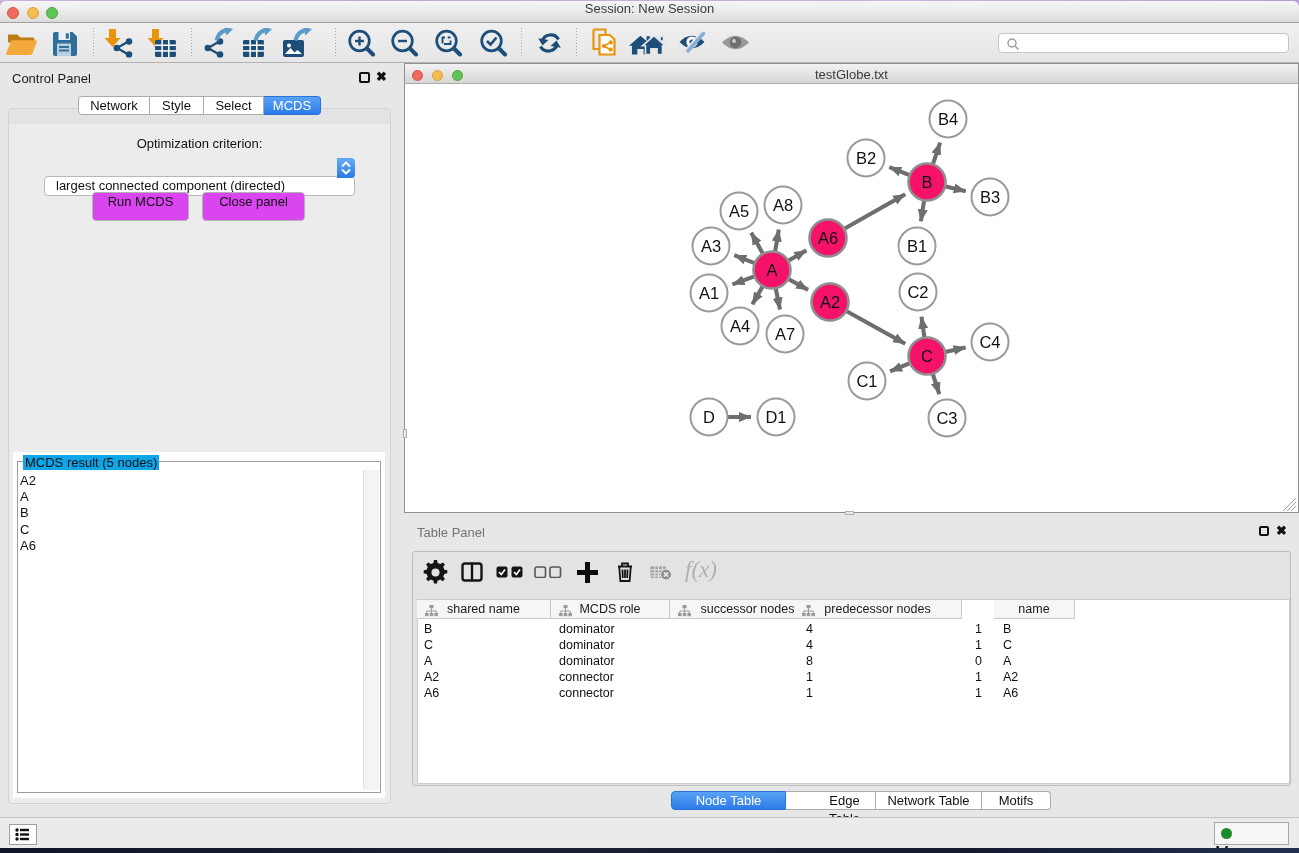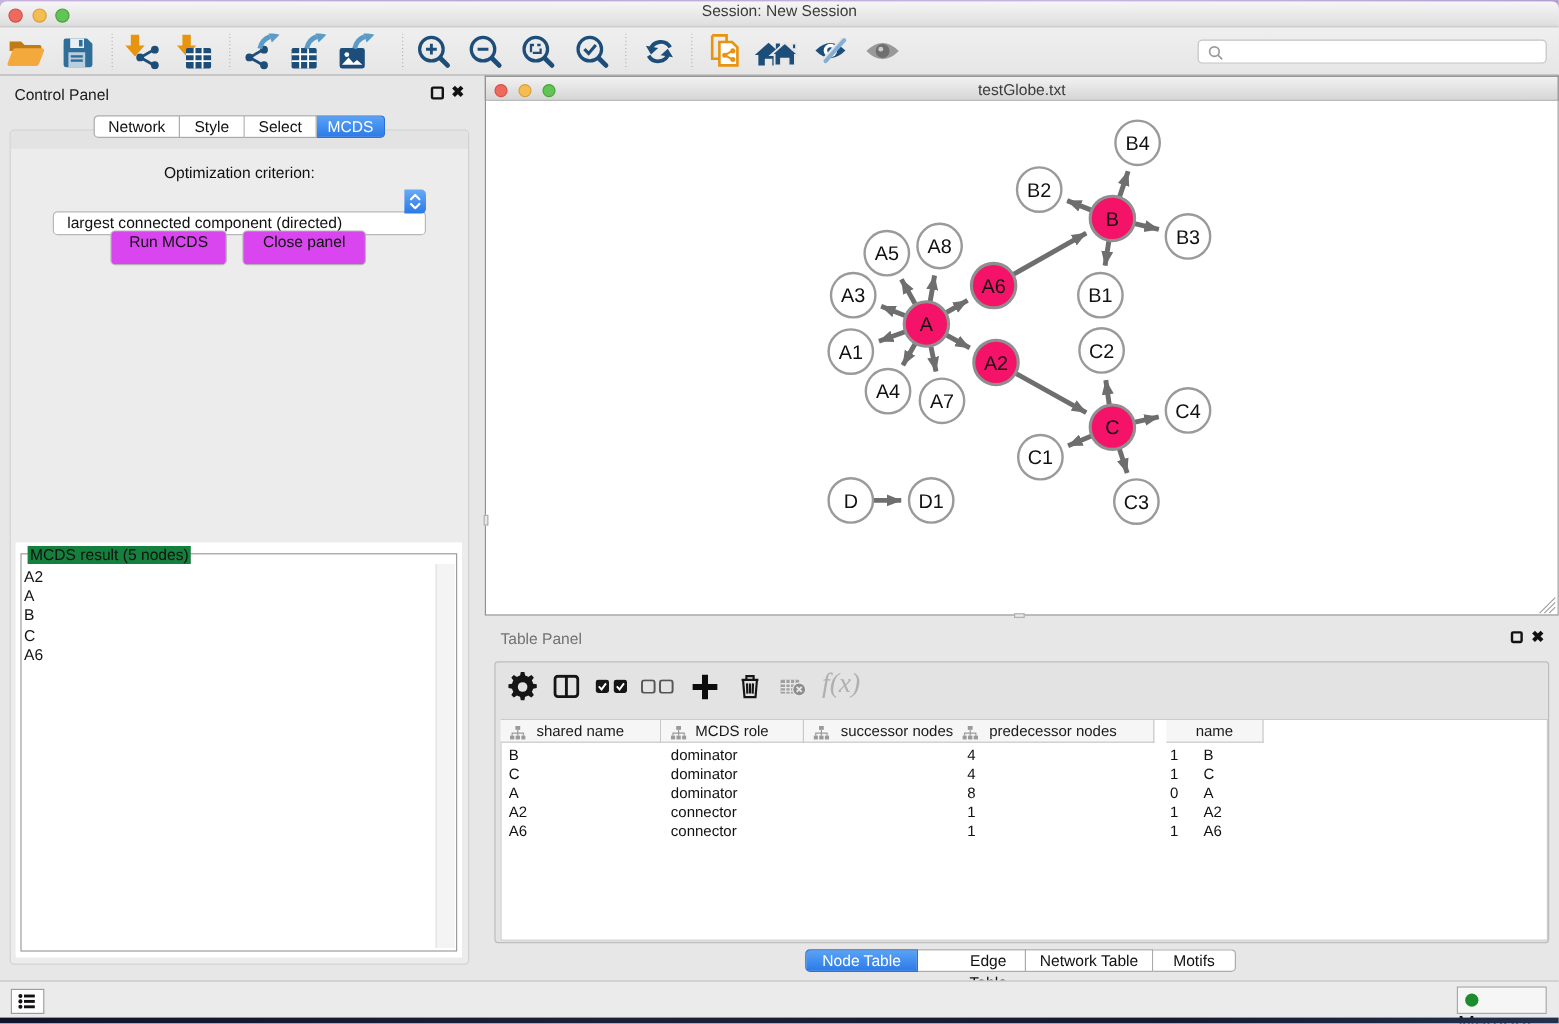--- a/index.html
+++ b/index.html
@@ -26,21 +26,21 @@
 .tab { float:left; height:19px; border:1px solid #ababab; border-left:none; background:#fff; color:#111; font-size:13px; text-align:center; line-height:18px; }
 .tab.first { border-left:1px solid #ababab; border-radius:4px 0 0 4px; }
 .tab.last { border-radius:0 4px 4px 0; }
 .tab.sel { background:linear-gradient(#59a3f5,#2c7ae8); color:#fff; border-color:#2a72d8; }
 #opt-label { left:9px; top:136px; width:381px; text-align:center; font-size:13px; color:#111; }
 #dropdown { left:44px; top:158px; width:311px; height:20px; background:#fff; border:1px solid #b8b8b8; border-radius:4px; font-size:13px; color:#111; line-height:18px; padding-left:11px;margin-top:18px; }
 #dd-btn { left:337px; top:158px; width:18px; height:20px; background:linear-gradient(#67aaf7,#2a79e8); border-radius:0 4px 4px 0; }
 .btn { position:absolute; height:29px; background:#d946ef; border:1px solid #b4b4b4; border-radius:4px; font-size:13px; color:#111; text-align:center; line-height:17px; }
 #mcds-white { left:13px; top:452px; width:372px; height:346px; background:#fff; }
 #mcds-fs { left:17px; top:461px; width:364px; height:332px; border:1px solid #9d9d9d; }
-#mcds-legend { left:23px; top:455px; background:#15803d; font-size:13px; color:#111; padding:0 2px; }
+#mcds-legend { left:23px; top:455px; background:#0ea5e9; font-size:13px; color:#111; padding:0 2px; }
 #mcds-list { left:20px; top:473px; font-size:13px; color:#111; line-height:16.2px; }
 #mcds-scroll { left:363px; top:470px; width:16px; height:320px; background:#f4f4f4; border-left:1px solid #e2e2e2; }
 
 
 #nw { left:404px; top:63px; width:895px; height:450px; background:#fff; border:1px solid #919191; }
 #nw-tb { left:404px; top:63px; width:895px; height:21px; background:linear-gradient(#f2f2f2,#d6d6d6); border:1px solid #919191; border-bottom:1px solid #ababab; }
 #nw-tb .ttl { width:100%; text-align:center; font-size:13px; color:#3c3c3c; padding-top:3px; }
 
 
 #tp-title { left:417px; top:525px; font-size:13px; color:#737373; }
@@ -421,21 +421,21 @@
         <g fill="#9a9a9a">
           <rect x="4.5" y="0" width="4" height="3.2"></rect>
           <rect x="0" y="8" width="3.6" height="3.2"></rect>
           <rect x="4.7" y="8" width="3.6" height="3.2"></rect>
           <rect x="9.4" y="8" width="3.6" height="3.2"></rect>
         </g>
         <g stroke="#9a9a9a" stroke-width="1">
           <path d="M6.5,3.2 v2.3 M1.8,8 v-2 h9.4 v2 M6.5,5.5 v2.5" fill="none"></path>
         </g>
       </svg></span>predecessor nodes</div>
-<div class="th" style="left:972px;width:81px;text-align:center;">name</div>
+<div class="th" style="left:994px;width:81px;text-align:center;">name</div>
 <div class="row" style="left:417px;top:621px;width:873px;height:16px;line-height:16px;">
 <span class="abs" style="left:7px;">B</span>
     <span class="abs" style="left:142px;">dominator</span>
 <span class="abs" style="left:253px;width:143px;text-align:right;">4</span>
 <span class="abs" style="left:422px;width:143px;text-align:right;">1</span>
 <span class="abs" style="left:586px;">B</span>
   </div>
 <div class="row" style="left:417px;top:637.1px;width:873px;height:16px;line-height:16px;">
 <span class="abs" style="left:7px;">C</span>
     <span class="abs" style="left:142px;">dominator</span>
@@ -458,21 +458,21 @@
 <span class="abs" style="left:586px;">A2</span>
   </div>
 <div class="row" style="left:417px;top:685.4000000000001px;width:873px;height:16px;line-height:16px;">
 <span class="abs" style="left:7px;">A6</span>
     <span class="abs" style="left:142px;">connector</span>
 <span class="abs" style="left:253px;width:143px;text-align:right;">1</span>
 <span class="abs" style="left:422px;width:143px;text-align:right;">1</span>
 <span class="abs" style="left:586px;">A6</span>
   </div>
 <div class="abs" id="tp-tabs">
-  <div class="tab first sel" style="width:94px;">Node Table</div>
+  <div class="tab first sel" style="width:115px;">Node Table</div>
   <div class="tab" style="width:90px;padding-left:28px;">Edge Table</div>
   <div class="tab" style="width:106px;">Network Table</div>
   <div class="tab last" style="width:69px;">Motifs</div>
 </div>
 
 <div class="abs" id="statusbar"></div>
 <div class="abs" id="sb-icon"><svg width="26" height="19" viewBox="0 0 26 19">
       <g fill="#111">
         <circle cx="7" cy="5" r="1.7"></circle>
         <circle cx="7" cy="9.5" r="1.7"></circle>

